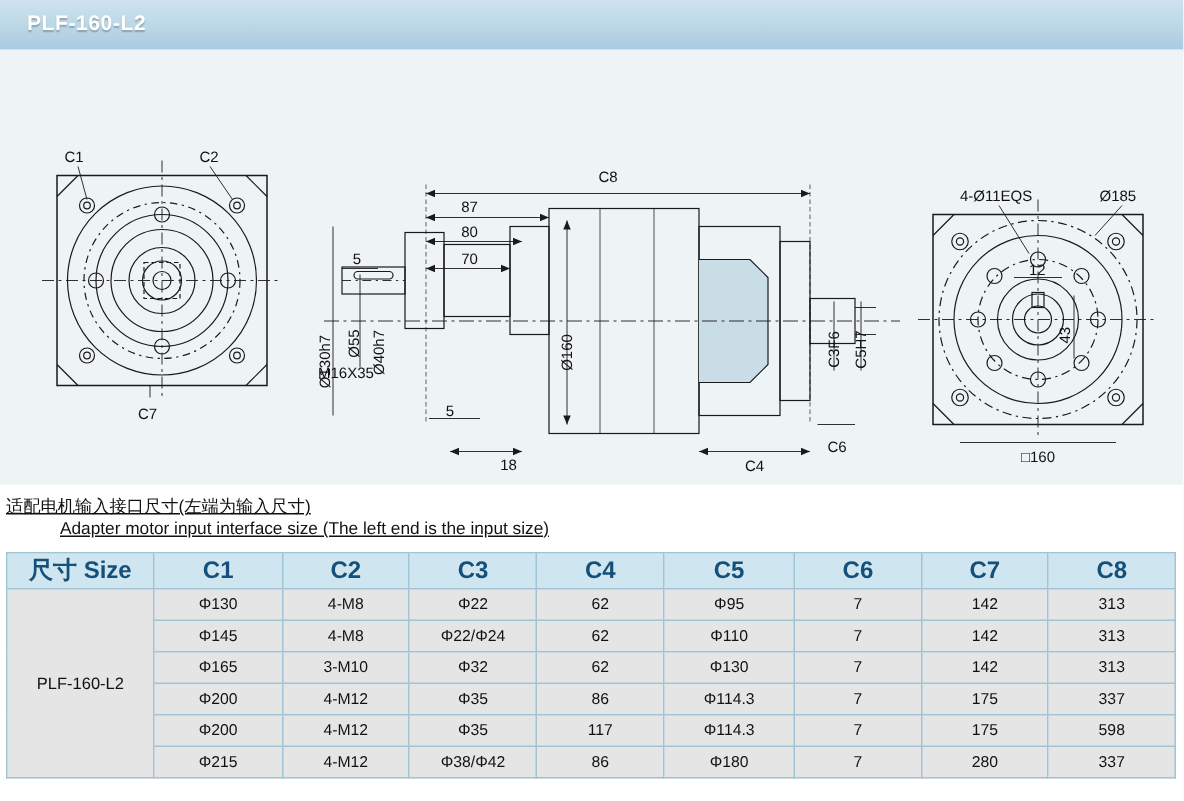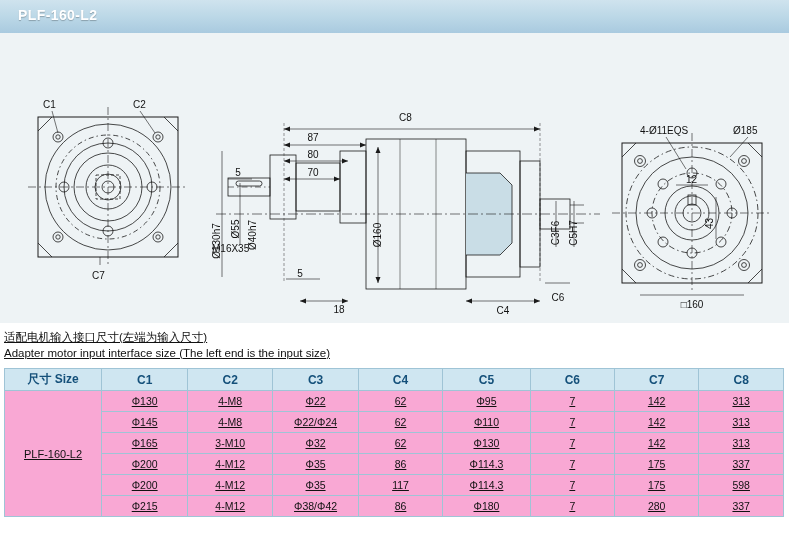--- a/index.html
+++ b/index.html
@@ -47,46 +47,45 @@
   
   .caption {
     position: absolute;
     left: 4px;
     font-size: 11.5px;
     color: #111;
     white-space: nowrap;
     text-decoration: underline;
   }
   #caption-cn { top: 330px; }
-  #caption-en { top: 347px; }
+  #caption-en { top: 347px; margin-left: 36px; }
   
   #spec-table {
     position: absolute;
     left: 4px;
     top: 368px;
     width: 780px;
     border-collapse: collapse;
     font-size: 10.5px;
   }
   #spec-table th {
     background: #cfe6f1;
     border: 1px solid #9fc4d6;
     color: #14507a;
     font-weight: bold;
     height: 19px;
     text-align: center;
-    font-size: 12px;
+    font-size: 16px;
   }
   #spec-table td {
     border: 1px solid #9fc4d6;
     height: 18px;
     text-align: center;
-    background: #f9a8d4;
+    background: #e5e5e5;
     color: #111;
-    text-decoration: underline;
   }
   #spec-table td.sizecell {
     width: 110px;
     font-size: 11px;
   }
   #spec-table th.sizehead {
     width: 110px;
     text-align: center;
   }
   .colw { width: 96px; }

